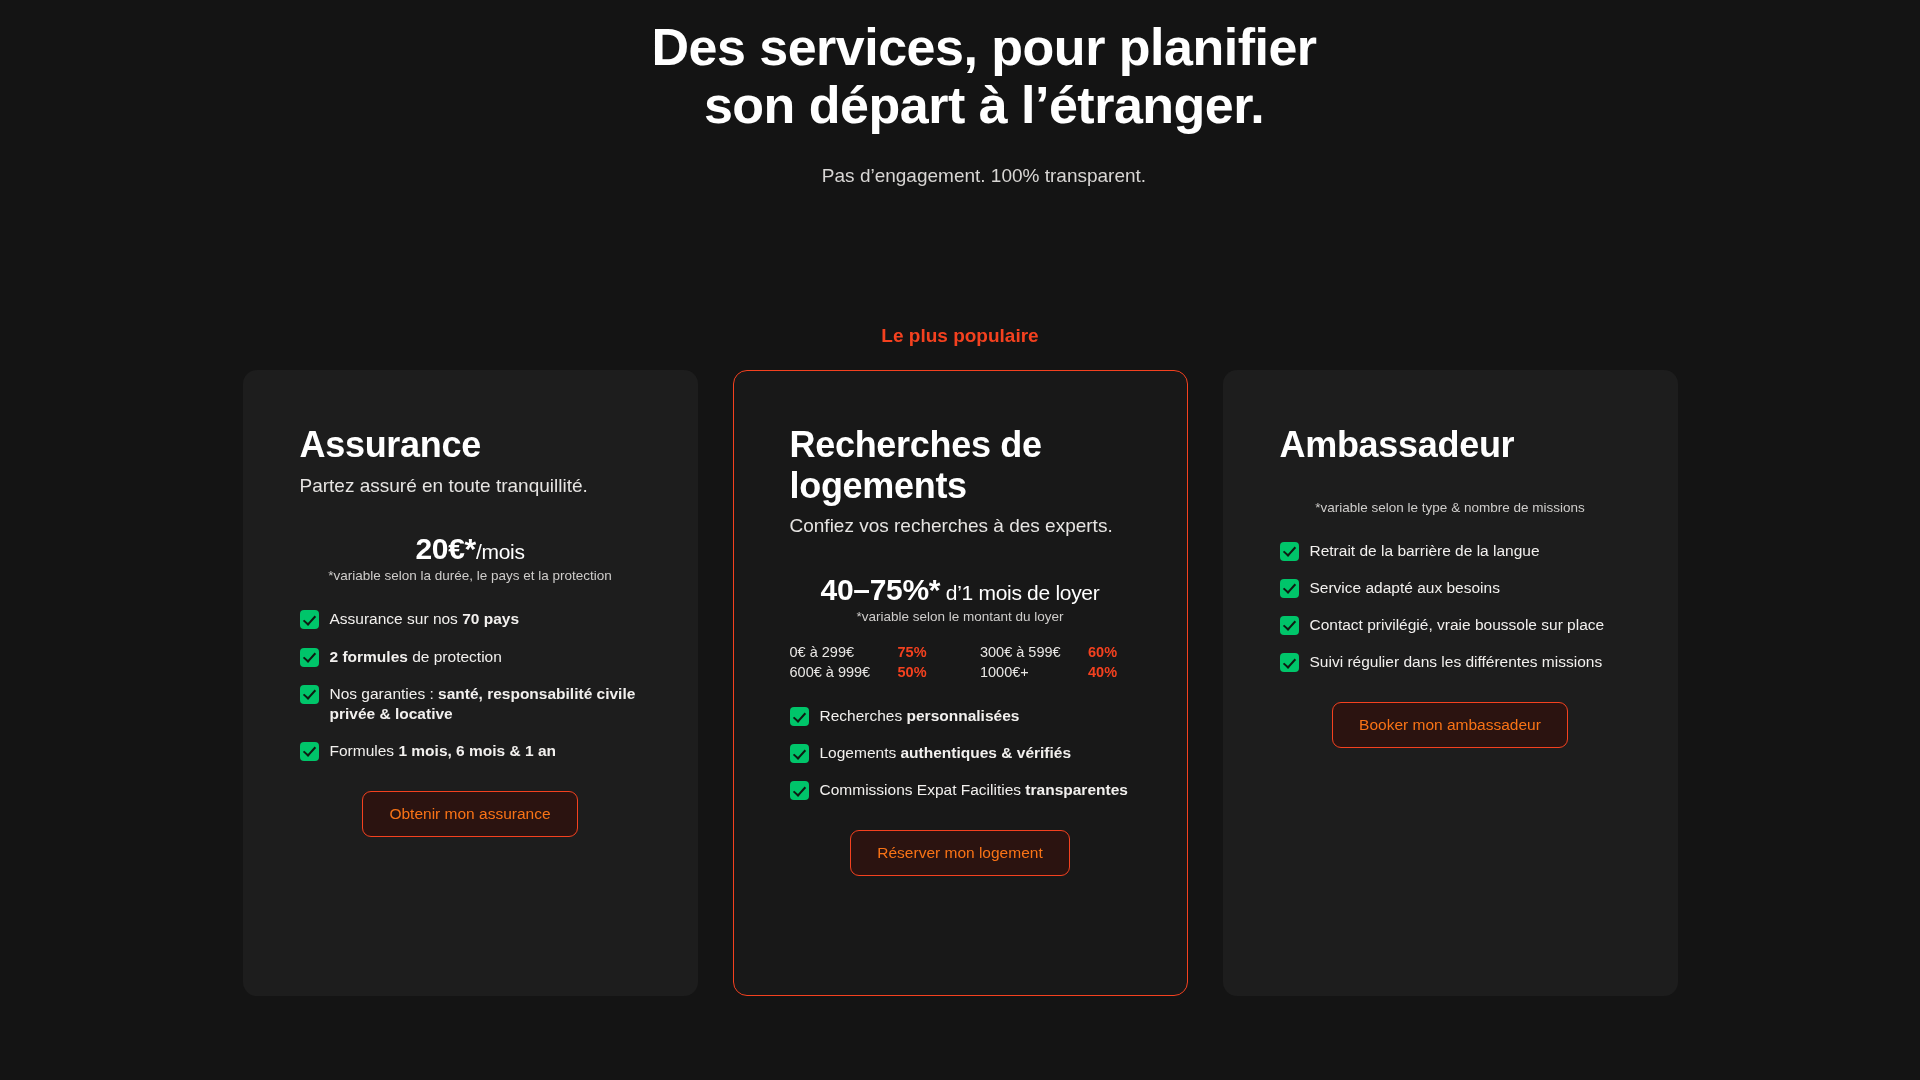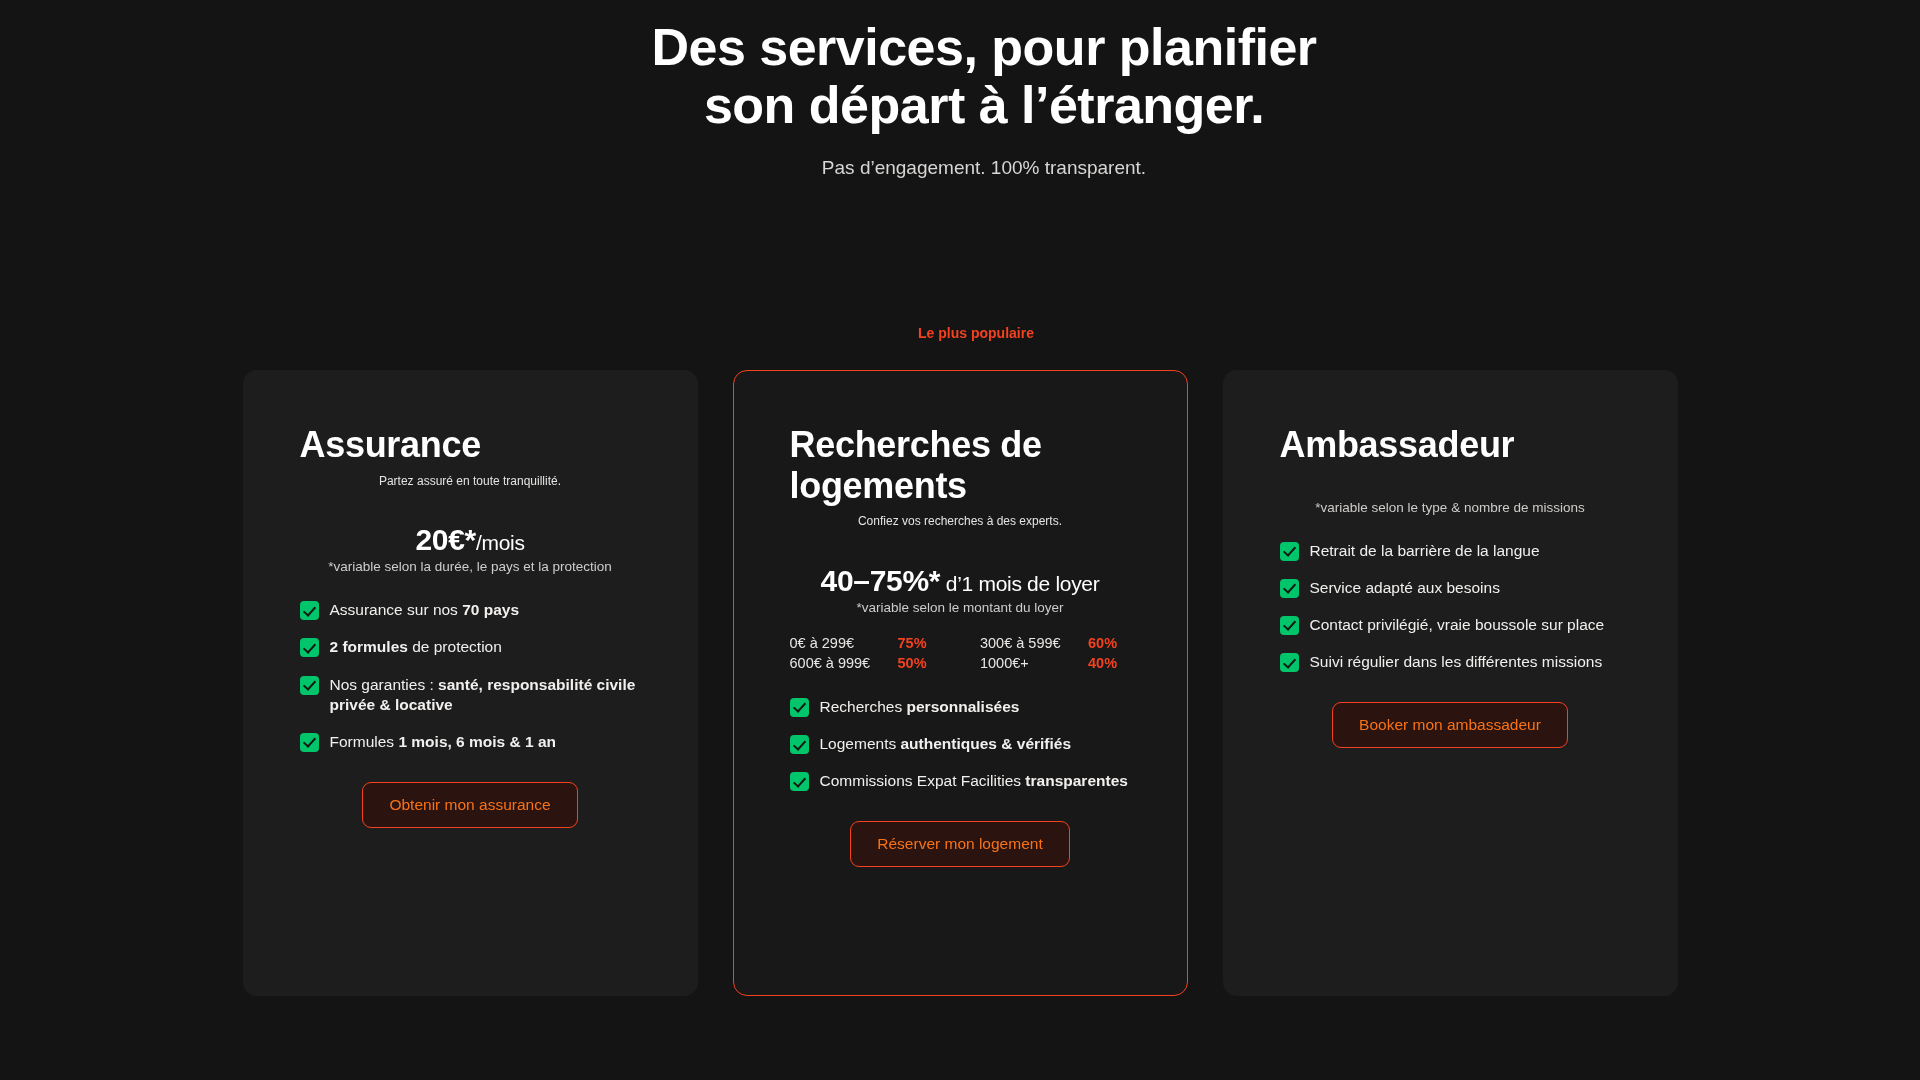--- a/index.html
+++ b/index.html
@@ -29,21 +29,21 @@
   .hero-title {
     font-size: 52px;
     line-height: 1.12;
     font-weight: 700;
     letter-spacing: -0.5px;
     margin: 0 auto;
     max-width: 1100px;
     color: #ffffff;
   }
   .hero-sub {
-    margin-top: 20px;
+    margin-top: 28px;
     font-size: 19px;
     line-height: 1.45;
     color: #d8d6d4;
     font-weight: 400;
   }
 
   
   .cards {
     position: absolute;
     top: 370px;
@@ -54,25 +54,25 @@
     align-items: flex-start;
     gap: 35px;
   }
   .card-wrap {
     position: relative;
     width: 455px;
   }
   .popular-tag {
     position: absolute;
     top: -45px;
-    left: 16px;
+    left: 0;
     width: 100%;
     text-align: center;
     color: #f4411f;
-    font-size: 14px;
+    font-size: 19px;
     font-weight: 600;
   }
   .card {
     background: #1d1d1d;
     border-radius: 14px;
     padding: 54px 56px 40px 56px;
     min-height: 626px;
     border: 1px solid transparent;
   }
   .card.featured {
@@ -83,25 +83,24 @@
   }
   .card-title {
     font-size: 36px;
     font-weight: 700;
     line-height: 1.13;
     margin: 0;
     letter-spacing: -0.3px;
   }
   .card-tagline {
     margin-top: 8px;
-    font-size: 12px;
+    font-size: 19px;
     color: #e6e4e2;
     line-height: 1.3;
     font-weight: 400;
-    text-align: center;
   }
   .price-block {
     margin-top: 34px;
     text-align: center;
   }
   .price {
     font-size: 30px;
     font-weight: 700;
     letter-spacing: -0.3px;
   }

